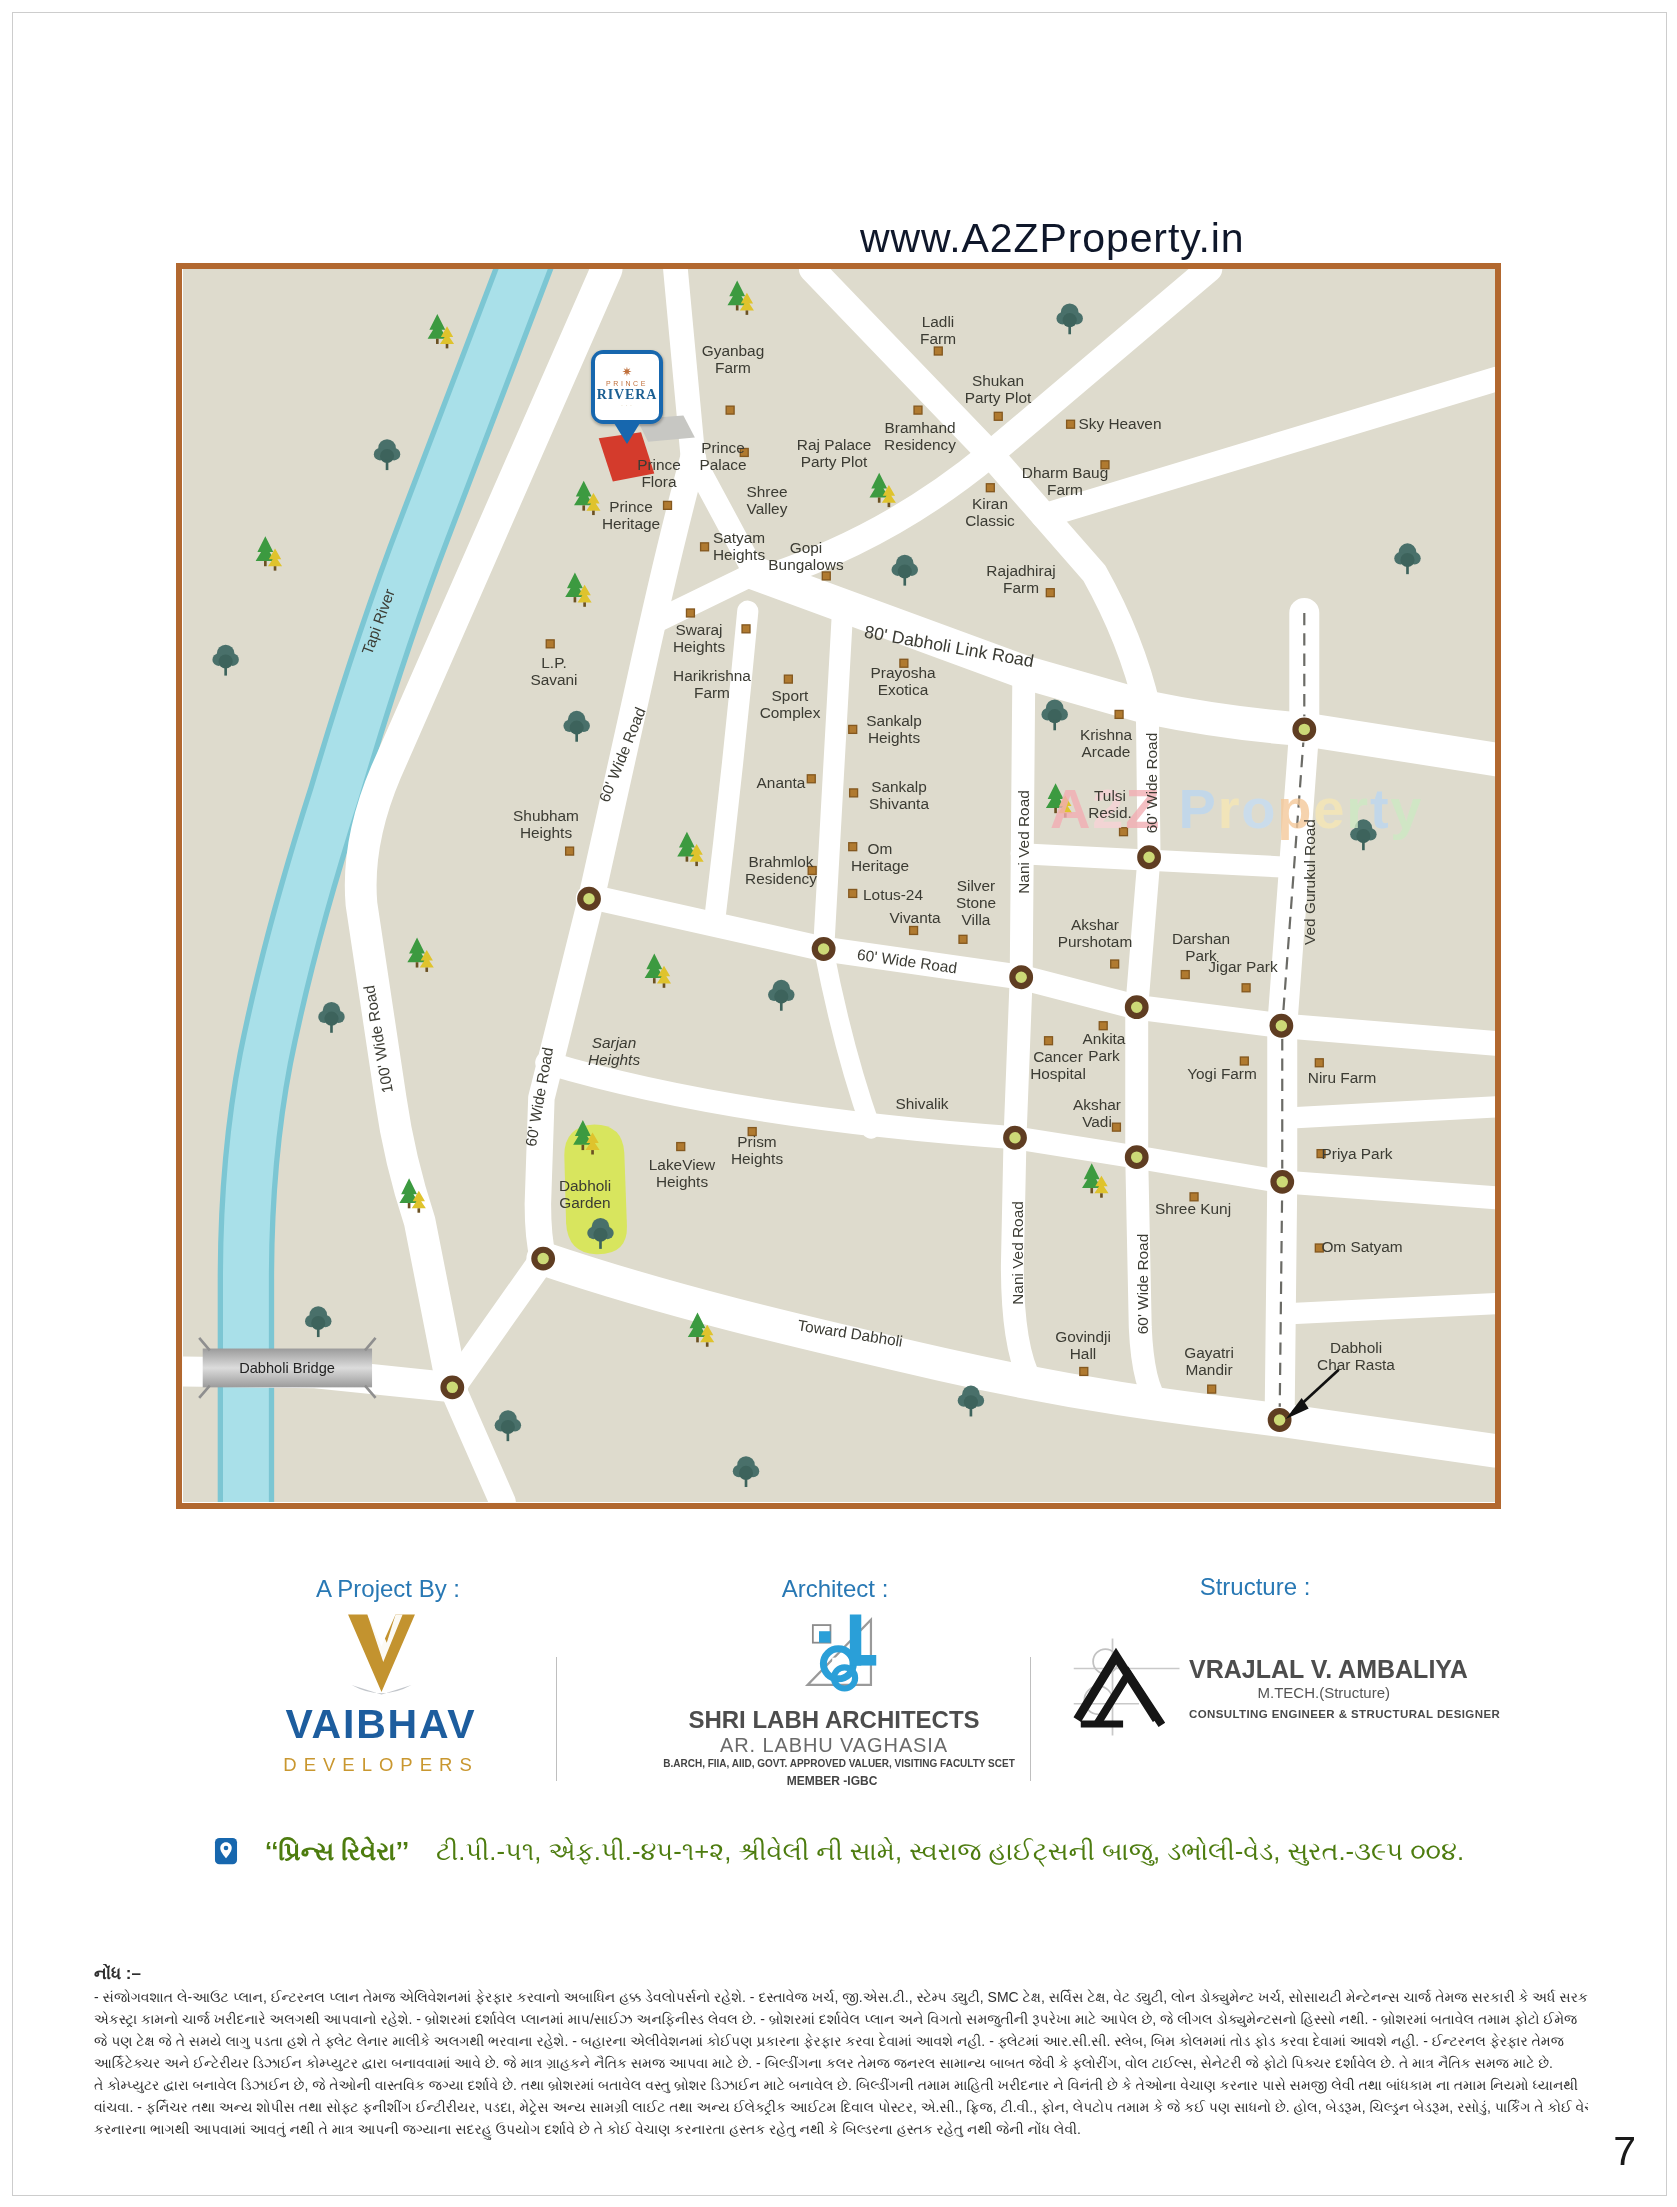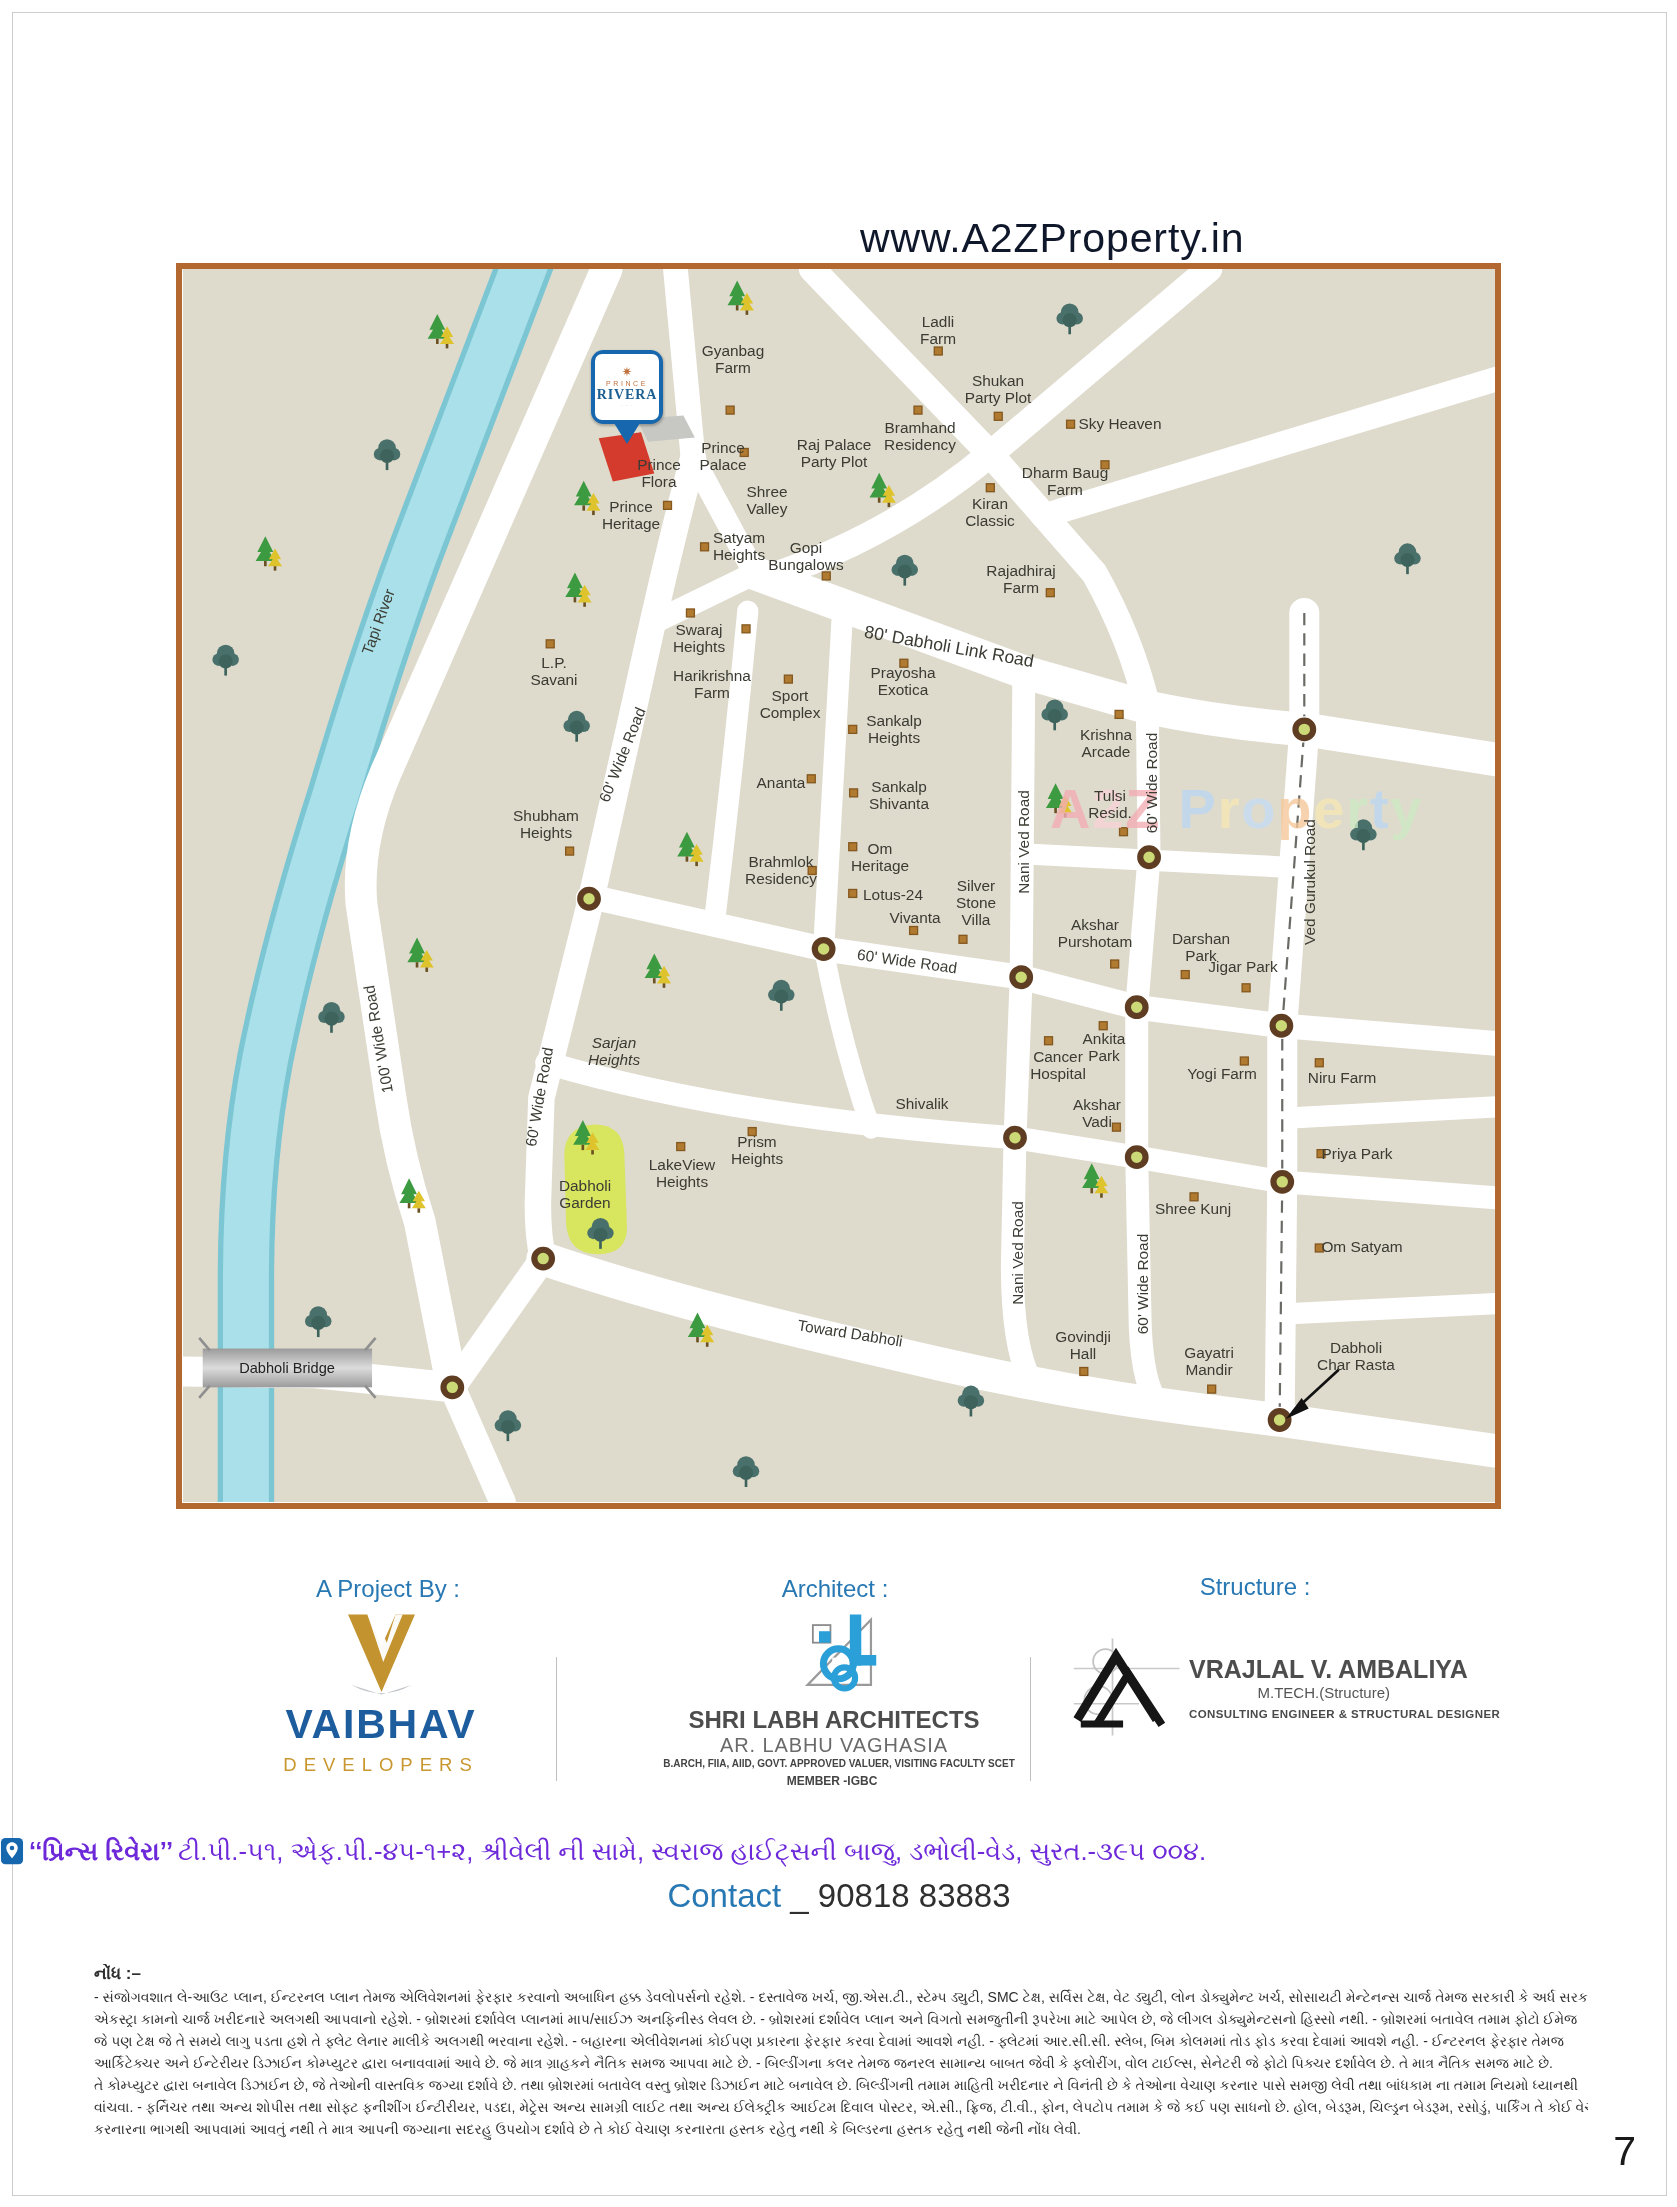--- a/index.html
+++ b/index.html
@@ -32,21 +32,21 @@
   .sl-firm{position:absolute;left:834px;top:1706px;transform:translateX(-50%);font-size:24px;font-weight:bold;color:#4d4d4d;white-space:nowrap;}
   .sl-person{position:absolute;left:834px;top:1734px;transform:translateX(-50%);font-size:20px;color:#6a6a6a;letter-spacing:0.9px;white-space:nowrap;}
   .sl-cred{position:absolute;left:839px;top:1758px;transform:translateX(-50%);font-size:10px;font-weight:bold;color:#444;white-space:nowrap;}
   .sl-member{position:absolute;left:832px;top:1774px;transform:translateX(-50%);font-size:12px;font-weight:bold;color:#444;}
   .amb-name{position:absolute;left:1189px;top:1655px;font-size:25px;font-weight:bold;color:#4d4d4d;white-space:nowrap;}
   .amb-deg{position:absolute;left:1189px;top:1684px;width:201px;text-align:right;font-size:15px;color:#555;}
   .amb-role{position:absolute;left:1189px;top:1708px;font-size:11.5px;font-weight:bold;color:#4a4a4a;letter-spacing:0.4px;white-space:nowrap;}
   .logo{position:absolute;}
 
   
-  .addr{position:absolute;left:0;right:0;top:1837px;display:flex;align-items:center;gap:5px;font-size:25.6px;color:#6d28d9;}
+  .addr{position:absolute;left:0;right:0;top:1837px;display:flex;justify-content:center;align-items:center;gap:27px;font-size:25.6px;color:#4d7c0f;}
   .addr .b{font-weight:bold;}
   .contact{position:absolute;left:0;right:0;top:1877px;text-align:center;font-size:33px;color:#2f2f2f;}
   .contact .c{color:#2878b4;}
   .notes{position:absolute;left:94px;top:1964px;width:1494px;color:#2e2e2e;overflow:hidden;}
   .notes .nh{font-weight:bold;font-size:17px;margin-bottom:1.8px;}
   .notes .ln{font-size:14px;line-height:22px;white-space:nowrap;}
   .pagenum{position:absolute;right:42px;top:2128px;font-size:41px;color:#1a1a1a;}
 </style>
 </head>
 <body>
@@ -523,25 +523,20 @@
 
   <div class="addr">
     <svg width="24" height="30" viewBox="0 0 27 34">
       <rect x="1" y="1" width="25" height="30" rx="5" fill="#1767ae"></rect>
       <path d="M13.5,6 C9.9,6 7,8.9 7,12.5 C7,17.4 13.5,24 13.5,24 C13.5,24 20,17.4 20,12.5 C20,8.9 17.1,6 13.5,6 Z" fill="#fff"></path>
       <circle cx="13.5" cy="12.5" r="2.6" fill="#1767ae"></circle>
     </svg>
     <span class="b">‘‘પ્રિન્સ રિવેરા’’</span>
     <span>ટી.પી.-૫૧, એફ.પી.-૪૫-૧+૨, શ્રીવેલી ની સામે, સ્વરાજ હાઈટ્સની બાજુ, ડભોલી-વેડ, સુરત.-૩૯૫ ૦૦૪.</span>
   </div>
-  <div class="contact">
-    <span class="c">Contact</span>
-    <span>_</span>
-    <span>90818 83883</span>
-  </div>
 
   <div class="notes">
     <div class="nh">નોંધ :–</div>
     <div id="notes-lines">
         <div class="ln">- સંજોગવશાત લે-આઉટ પ્લાન, ઈન્ટરનલ પ્લાન તેમજ એલિવેશનમાં ફેરફાર કરવાનો અબાધિન હક્ક ડેવલોપર્સનો રહેશે. - દસ્તાવેજ ખર્ચ, જી.એસ.ટી., સ્ટેમ્પ ડ્યુટી, SMC ટેક્ષ, સર્વિસ ટેક્ષ, વેટ ડ્યુટી, લોન ડોક્યુમેન્ટ ખર્ચ, સોસાયટી મેન્ટેનન્સ ચાર્જ તેમજ સરકારી કે અર્ધ સરકારી</div>
         <div class="ln">એકસ્ટ્રા કામનો ચાર્જ ખરીદનારે અલગથી આપવાનો રહેશે. - બ્રોશરમાં દર્શાવેલ પ્લાનમાં માપ/સાઈઝ અનફિનીસ્ડ લેવલ છે. - બ્રોશરમાં દર્શાવેલ પ્લાન અને વિગતો સમજુતીની રૂપરેખા માટે આપેલ છે, જે લીગલ ડોક્યુમેન્ટસનો હિસ્સો નથી. - બ્રોશરમાં બતાવેલ તમામ ફોટો ઈમેજ</div>
         <div class="ln">જે પણ ટેક્ષ જે તે સમયે લાગુ પડતા હશે તે ફ્લેટ લેનાર માલીકે અલગથી ભરવાના રહેશે. - બહારના એલીવેશનમાં કોઈપણ પ્રકારના ફેરફાર કરવા દેવામાં આવશે નહી. - ફ્લેટમાં આર.સી.સી. સ્લેબ, બિમ કોલમમાં તોડ ફોડ કરવા દેવામાં આવશે નહી. - ઈન્ટરનલ ફેરફાર તેમજ</div>
         <div class="ln">આર્કિટેક્ચર અને ઈન્ટેરીયર ડિઝાઈન કોમ્પ્યુટર દ્વારા બનાવવામાં આવે છે. જે માત્ર ગ્રાહકને નૈતિક સમજ આપવા માટે છે. - બિલ્ડીંગના કલર તેમજ જનરલ સામાન્ય બાબત જેવી કે ફ્લોરીંગ, વોલ ટાઈલ્સ, સેનેટરી જે ફોટો પિક્ચર દર્શાવેલ છે. તે માત્ર નૈતિક સમજ માટે છે.</div>
         <div class="ln">તે કોમ્પ્યુટર દ્વારા બનાવેલ ડિઝાઈન છે, જે તેઓની વાસ્તવિક જગ્યા દર્શાવે છે. તથા બ્રોશરમાં બતાવેલ વસ્તુ બ્રોશર ડિઝાઈન માટે બનાવેલ છે. બિલ્ડીંગની તમામ માહિતી ખરીદનાર ને વિનંતી છે કે તેઓના વેચાણ કરનાર પાસે સમજી લેવી તથા બાંધકામ ના તમામ નિયમો ધ્યાનથી</div>
         <div class="ln">વાંચવા. - ફર્નિચર તથા અન્ય શોપીસ તથા સોફ્ટ ફનીશીંગ ઈન્ટીરીયર, પડદા, મેટ્રેસ અન્ય સામગ્રી લાઈટ તથા અન્ય ઈલેક્ટ્રીક આઈટમ દિવાલ પોસ્ટર, એ.સી., ફ્રિજ, ટી.વી., ફોન, લેપટોપ તમામ કે જે કઈ પણ સાધનો છે. હોલ, બેડરૂમ, ચિલ્ડ્રન બેડરૂમ, રસોડું, પાર્કિંગ તે કોઈ વેચાણ</div>

